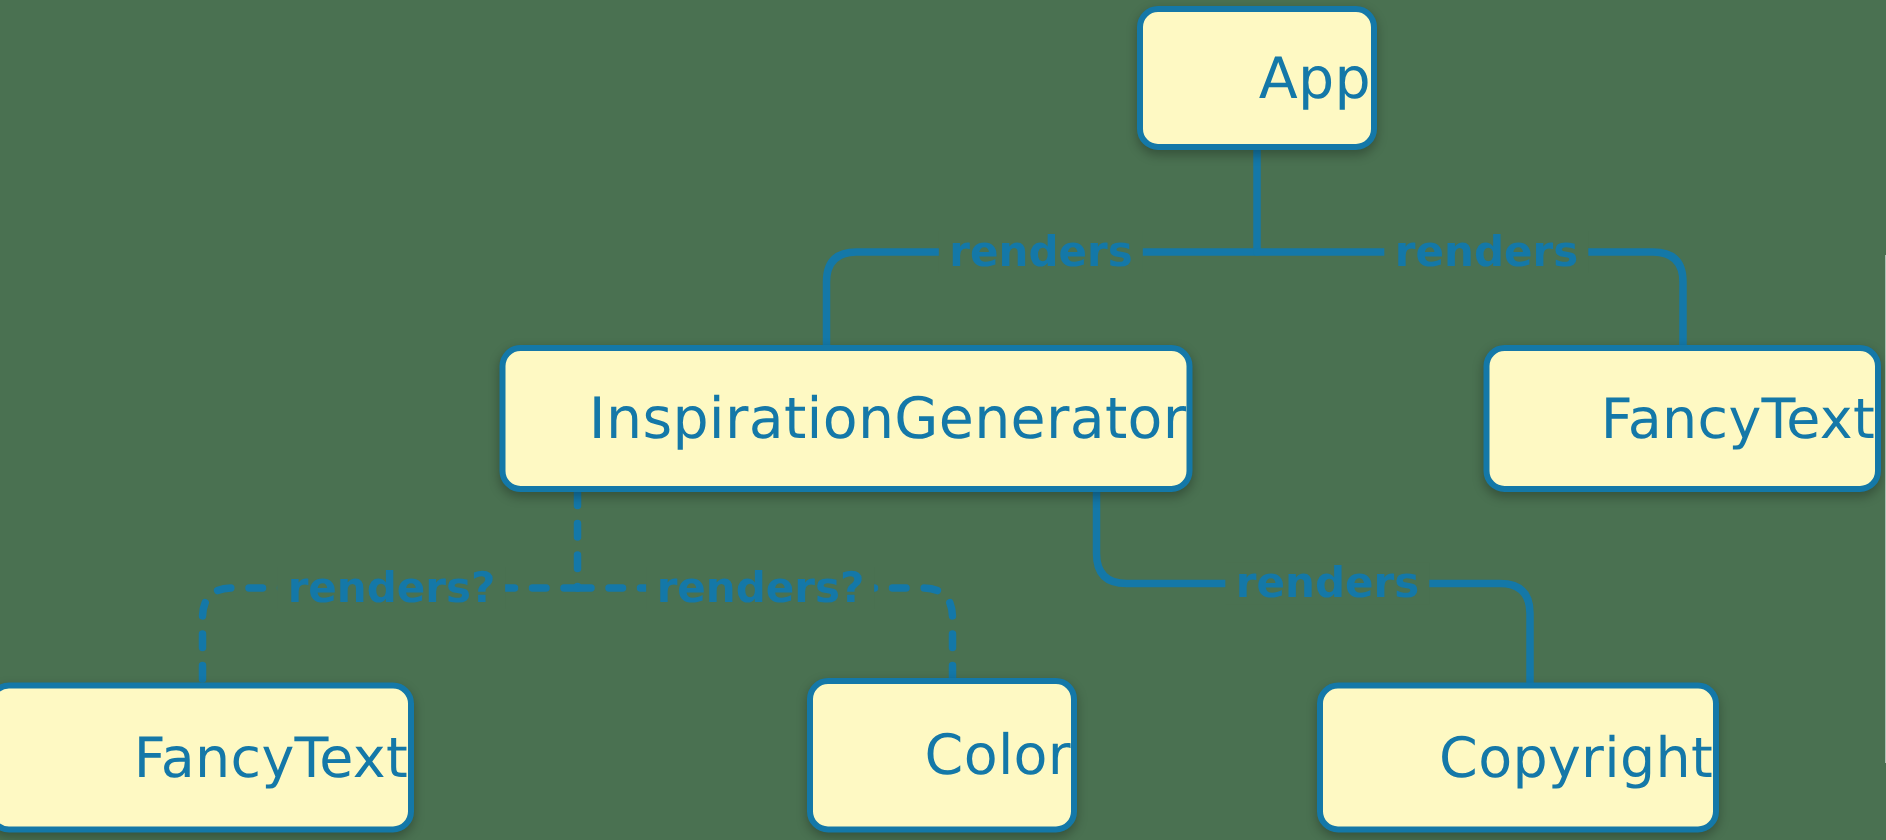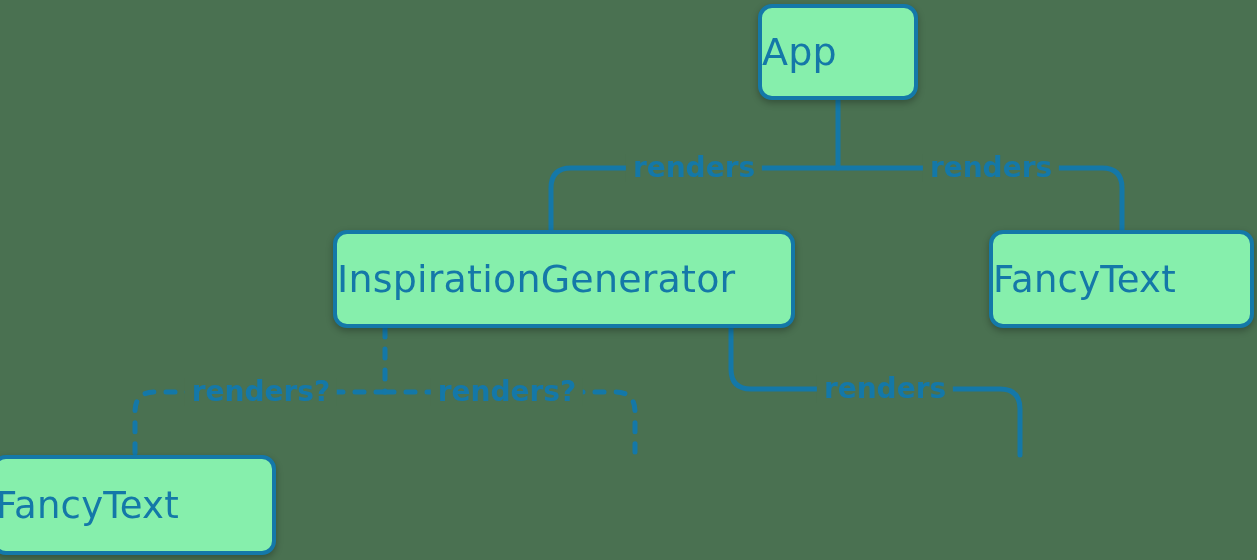--- a/index.html
+++ b/index.html
@@ -17,27 +17,27 @@
   }
   #edges {
     position: absolute;
     left: 0;
     top: 0;
     width: 1257px;
     height: 560px;
   }
   .node {
     position: absolute;
-    background: #86efac;
+    background: #fef9c3;
     border: 4px solid #1478a8;
     border-radius: 14px;
     box-sizing: border-box;
     display: flex;
     align-items: center;
-    justify-content: flex-start;
+    justify-content: flex-end;
     box-shadow: 0 3px 7px rgba(0,0,0,0.28);
     z-index: 3;
   }
   .node-label {
     color: #1478a8;
     font-size: 38px;
     line-height: 1;
     letter-spacing: 0.2px;
     white-space: nowrap;
   }
@@ -86,21 +86,27 @@
   </div>
 
   <div class="node node-sm" style="left:989px; top:230px; width:265px; height:98px;">
     <span class="node-label">FancyText</span>
   </div>
 
   <div class="node node-sm" style="left:-8px; top:455px; width:284px; height:100px;">
     <span class="node-label">FancyText</span>
   </div>
 
+  <div class="node node-sm" style="left:538px; top:452px; width:180px; height:103px;">
+    <span class="node-label">Color</span>
+  </div>
 
+  <div class="node node-sm" style="left:878px; top:455px; width:268px; height:100px;">
+    <span class="node-label">Copyright</span>
+  </div>
 
   <span class="edge-label" style="left:694px; top:168px;">renders</span>
 
   <span class="edge-label" style="left:991px; top:168px;">renders</span>
 
   <span class="edge-label" style="left:261px; top:392px;">renders?</span>
 
   <span class="edge-label" style="left:507px; top:392px;">renders?</span>
 
   <span class="edge-label" style="left:885px; top:389px;">renders</span>

